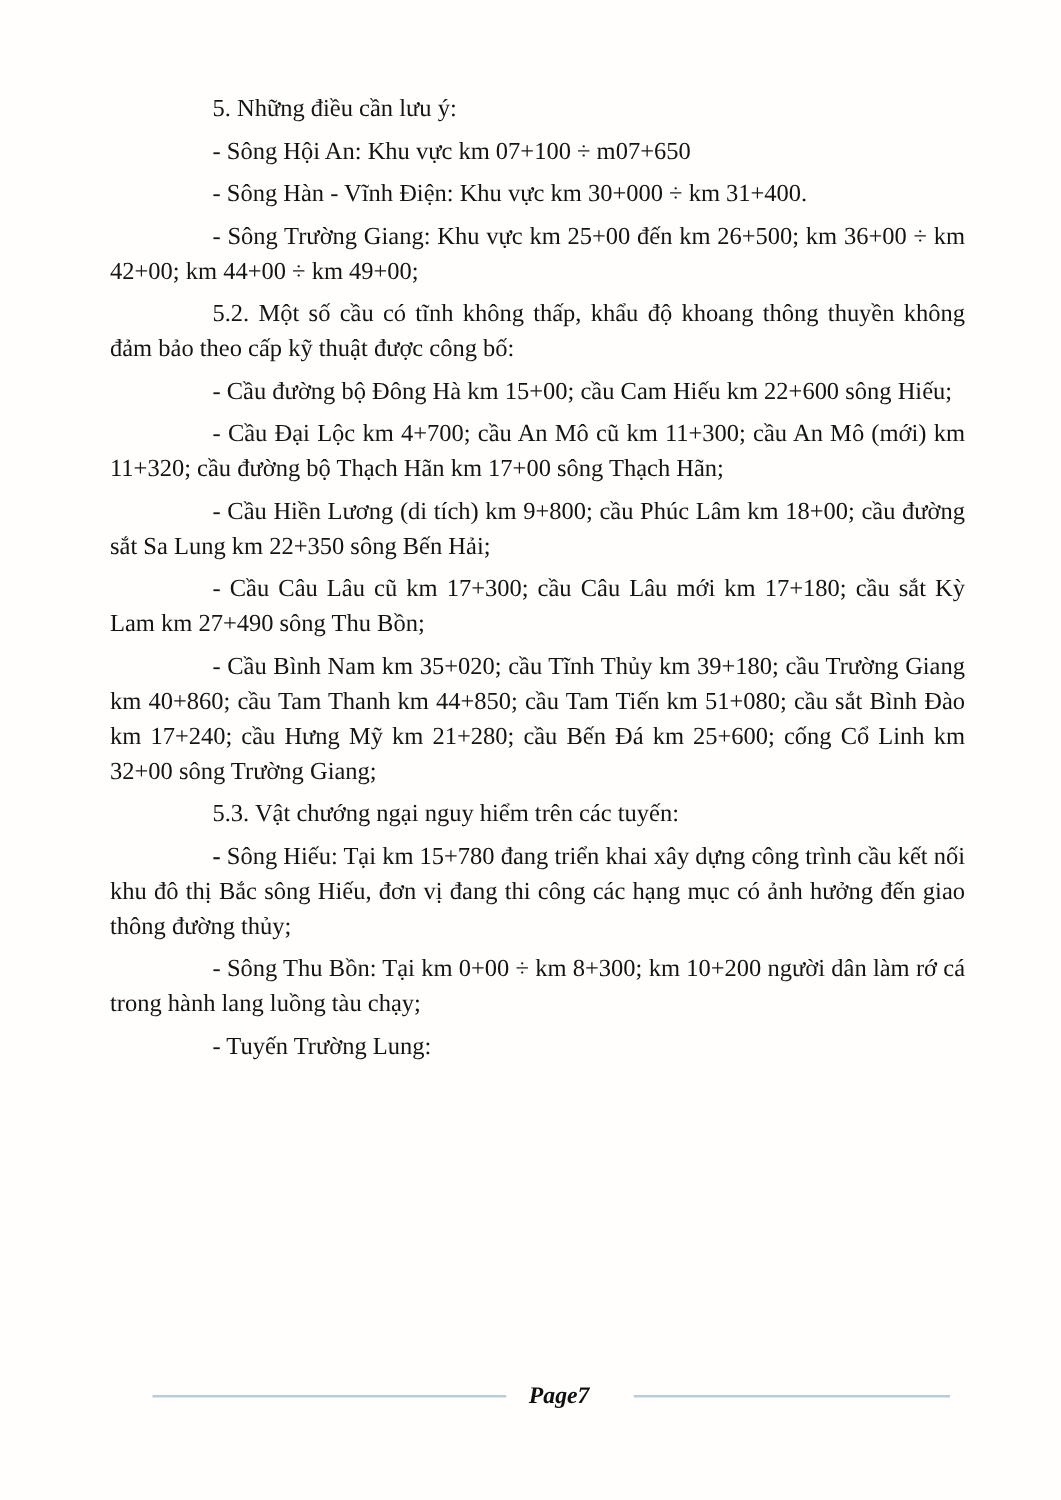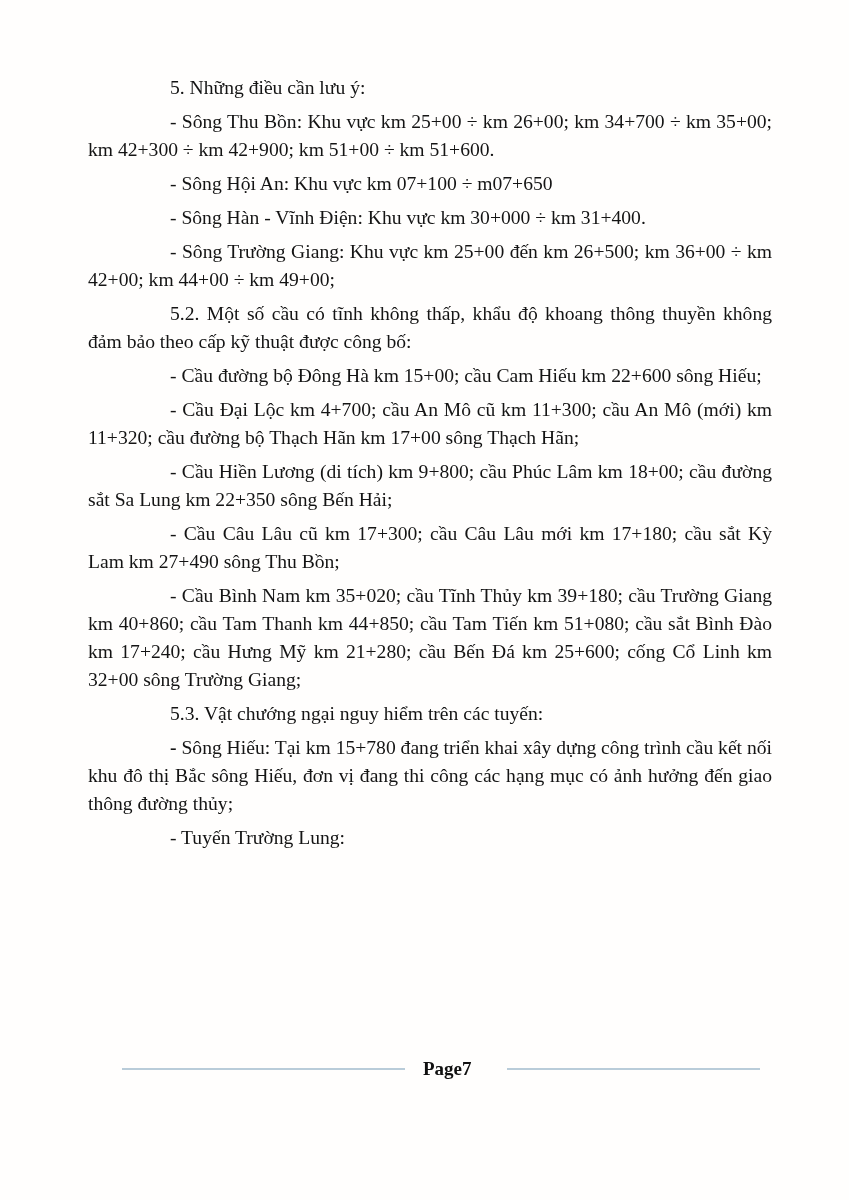--- a/index.html
+++ b/index.html
@@ -27,25 +27,26 @@
     line-height: 28px;
     text-align: justify;
     text-indent: 82px;
     margin-bottom: 6px;
   }
   .para .run-bold { font-weight: bold; }
 
   .footer {
     position: absolute;
     left: 88px;
-    top: 1056px;
+    top: 1104px;
     width: 684px;
     height: 26px;
     display: flex;
     align-items: center;
+    font-style: italic;
   }
   .rule {
     height: 2px;
     background: #b9ccd9;
     flex: 0 0 auto;
   }
   .rule-left  { width: 283px; margin-left: 34px; margin-right: 18px; }
   .rule-right { width: 253px; margin-left: 35px; }
   .page-label {
     font-weight: bold;
@@ -55,32 +56,32 @@
     white-space: nowrap;
   }
 </style>
 </head>
 <body>
 
 <div class="page">
 
   <div class="content" id="paragraphs">
       <p class="para"><span>5. Những điều cần lưu ý:</span></p>
-      <p class="para"><span>- Sông Thu Bồn: Khu vực km 25+00 ÷ km 26+00; km 34+700 ÷ km 35+00; km 42+300 ÷ km 42+900; km 51+00 ÷ km 51+600.</span></p>
       <p class="para"><span>- Sông Hội An: Khu vực km 07+100 ÷  m07+650</span></p>
       <p class="para"><span>- Sông Hàn - Vĩnh Điện: Khu vực km 30+000 ÷ km 31+400.</span></p>
       <p class="para"><span>- Sông Trường Giang: Khu vực km 25+00 đến km 26+500; km 36+00 ÷ km 42+00; km 44+00 ÷ km 49+00;</span></p>
       <p class="para"><span>5.2. Một số cầu có tĩnh không thấp, khẩu độ khoang thông thuyền không đảm bảo theo cấp kỹ thuật được công bố:</span></p>
       <p class="para"><span>- Cầu đường bộ Đông Hà km 15+00; cầu Cam Hiếu km 22+600 sông Hiếu;</span></p>
       <p class="para"><span>- Cầu Đại Lộc km 4+700; cầu An Mô cũ km 11+300; cầu An Mô (mới) km 11+320; cầu đường bộ Thạch Hãn km 17+00 sông Thạch Hãn;</span></p>
       <p class="para"><span>- Cầu Hiền Lương (di tích) km 9+800; cầu Phúc Lâm km 18+00; cầu đường sắt Sa Lung km 22+350 sông Bến Hải;</span></p>
       <p class="para"><span>- Cầu Câu Lâu cũ km 17+300; cầu Câu Lâu mới km 17+180; cầu sắt Kỳ Lam km 27+490 sông Thu Bồn;</span></p>
       <p class="para"><span>- Cầu Bình Nam km 35+020; cầu Tĩnh Thủy km 39+180; cầu Trường Giang km 40+860; cầu Tam Thanh km 44+850; cầu Tam Tiến km 51+080; cầu sắt Bình Đào km 17+240; cầu Hưng Mỹ km 21+280; cầu Bến Đá km 25+600; cống Cổ Linh km 32+00 sông Trường Giang;</span></p>
       <p class="para"><span>5.3. Vật chướng ngại nguy hiểm trên các tuyến:</span></p>
       <p class="para"><span class="run-bold">-</span><span> Sông Hiếu: Tại km 15+780 đang triển khai xây dựng công trình cầu kết nối khu đô thị Bắc sông Hiếu, đơn vị đang thi công các hạng mục có ảnh hưởng đến giao thông đường thủy;</span></p>
+      <p class="para"><span>- Sông Thu Bồn: Tại km 0+00 ÷ km 8+300; km 10+200 người dân làm rớ cá trong hành lang luồng tàu chạy;</span></p>
       <p class="para"><span>- Tuyến Trường Lung:</span></p>
     </div>
 
   <div class="footer">
     <span class="rule rule-left" style="background: rgb(185, 204, 217);"></span>
     <span class="page-label">Page7</span>
     <span class="rule rule-right" style="background: rgb(185, 204, 217);"></span>
   </div>
 
 </div>

